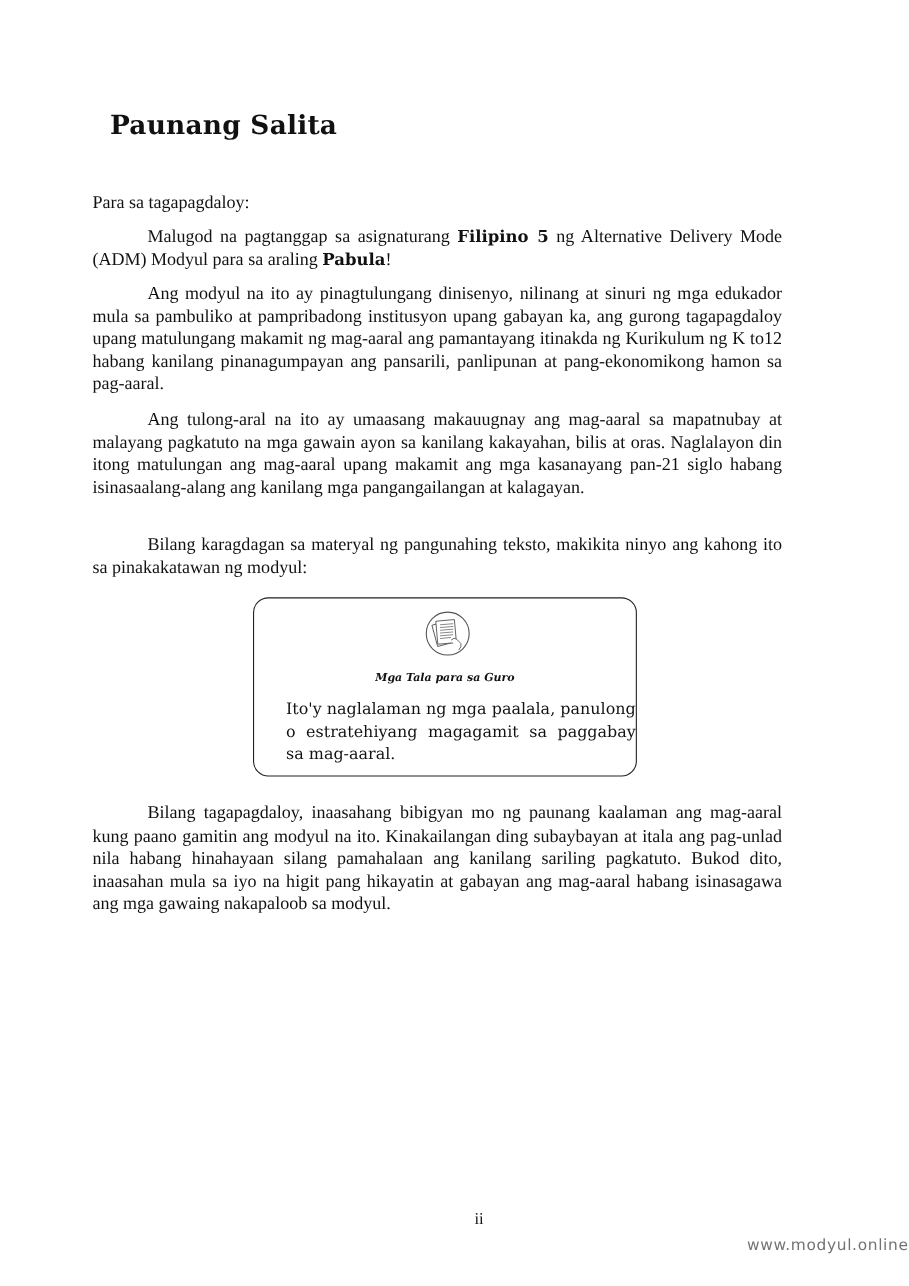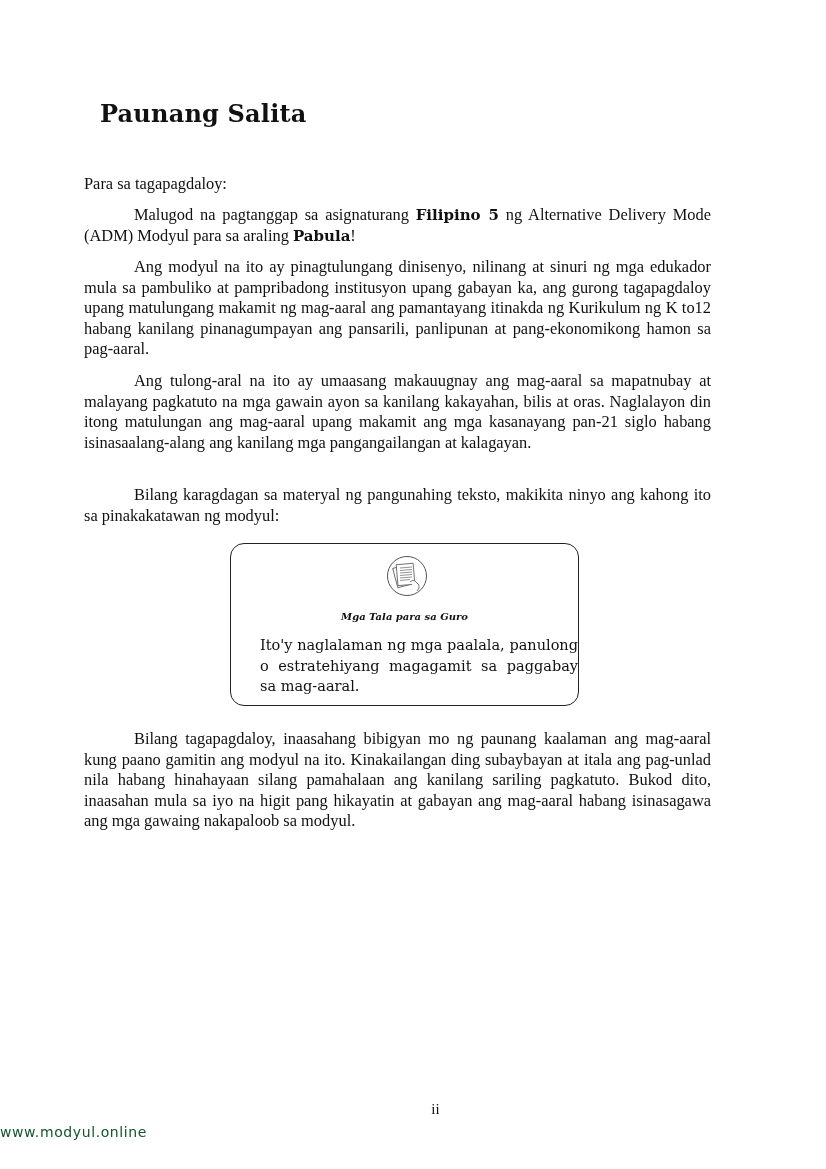--- a/index.html
+++ b/index.html
@@ -44,22 +44,22 @@
     .note-body {
       position: absolute; left: 29px; width: 318px; top: 91px;
       font-family: "DejaVu Serif", serif; font-size: 14.5px; line-height: 20.5px;
       text-align: justify;
     }
     .page-num {
       position: absolute; left: 0; right: 0; top: 1101px; text-align: center;
       font-family: "Liberation Serif", serif; font-size: 15px; padding-left: 45px;
     }
     .watermark {
-      position: absolute; left: 0; right: 0; top: 1124px; text-align: left;
-      font-family: "DejaVu Sans", sans-serif; font-size: 14px; color: #14532d;
+      position: absolute; left: 0; right: 0; top: 1124px; text-align: right;
+      font-family: "DejaVu Sans", sans-serif; font-size: 14px; color: #737373;
       letter-spacing: 0.6px;
     }
   </style>
 </head>
 <body>
 
 <h1 class="title">Paunang Salita</h1>
 
 <p class="para greet">Para sa tagapagdaloy:</p>
 

